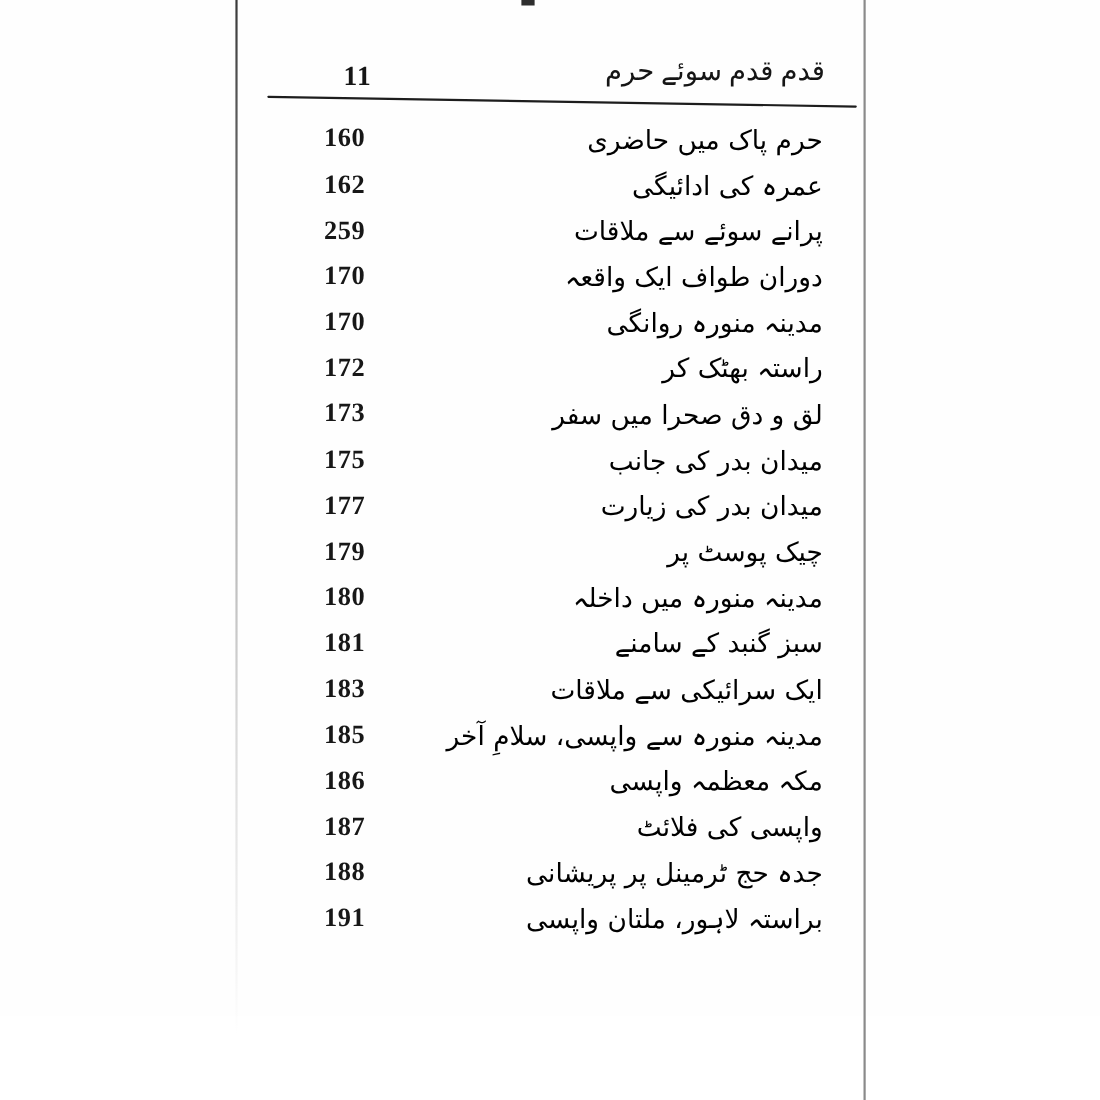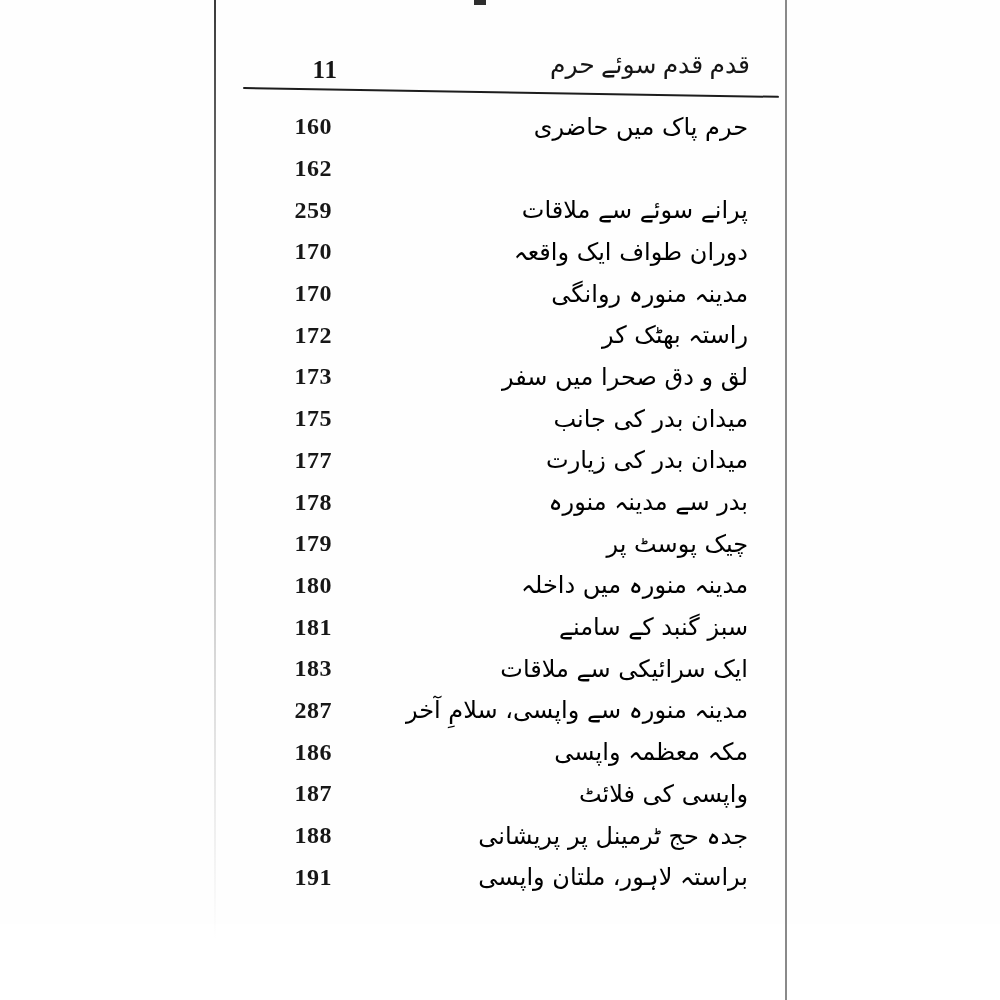--- a/index.html
+++ b/index.html
@@ -90,20 +90,21 @@
   <div class="header-rule"></div>
 
   <div class="toc">
   <div class="row">
     <span class="num">160</span>
     <span class="title">حرم پاک میں حاضری</span>
   </div>
 
   <div class="row">
     <span class="num">162</span>
+    <span class="title">عمرہ کی ادائیگی</span>
   </div>
 
   <div class="row">
     <span class="num">259</span>
     <span class="title">پرانے سوئے سے ملاقات</span>
   </div>
 
   <div class="row">
     <span class="num">170</span>
     <span class="title">دوران طواف ایک واقعہ</span>
@@ -127,24 +128,20 @@
   <div class="row">
     <span class="num">175</span>
     <span class="title">میدان بدر کی جانب</span>
   </div>
 
   <div class="row">
     <span class="num">177</span>
     <span class="title">میدان بدر کی زیارت</span>
   </div>
 
-  <div class="row">
-    <span class="num">178</span>
-    <span class="title">بدر سے مدینہ منورہ</span>
-  </div>
 
   <div class="row">
     <span class="num">179</span>
     <span class="title">چیک پوسٹ پر</span>
   </div>
 
   <div class="row">
     <span class="num">180</span>
     <span class="title">مدینہ منورہ میں داخلہ</span>
   </div>
@@ -153,21 +150,21 @@
     <span class="num">181</span>
     <span class="title">سبز گنبد کے سامنے</span>
   </div>
 
   <div class="row">
     <span class="num">183</span>
     <span class="title">ایک سرائیکی سے ملاقات</span>
   </div>
 
   <div class="row">
-    <span class="num">287</span>
+    <span class="num">185</span>
     <span class="title">مدینہ منورہ سے واپسی، سلامِ آخر</span>
   </div>
 
   <div class="row">
     <span class="num">186</span>
     <span class="title">مکہ معظمہ واپسی</span>
   </div>
 
   <div class="row">
     <span class="num">187</span>

